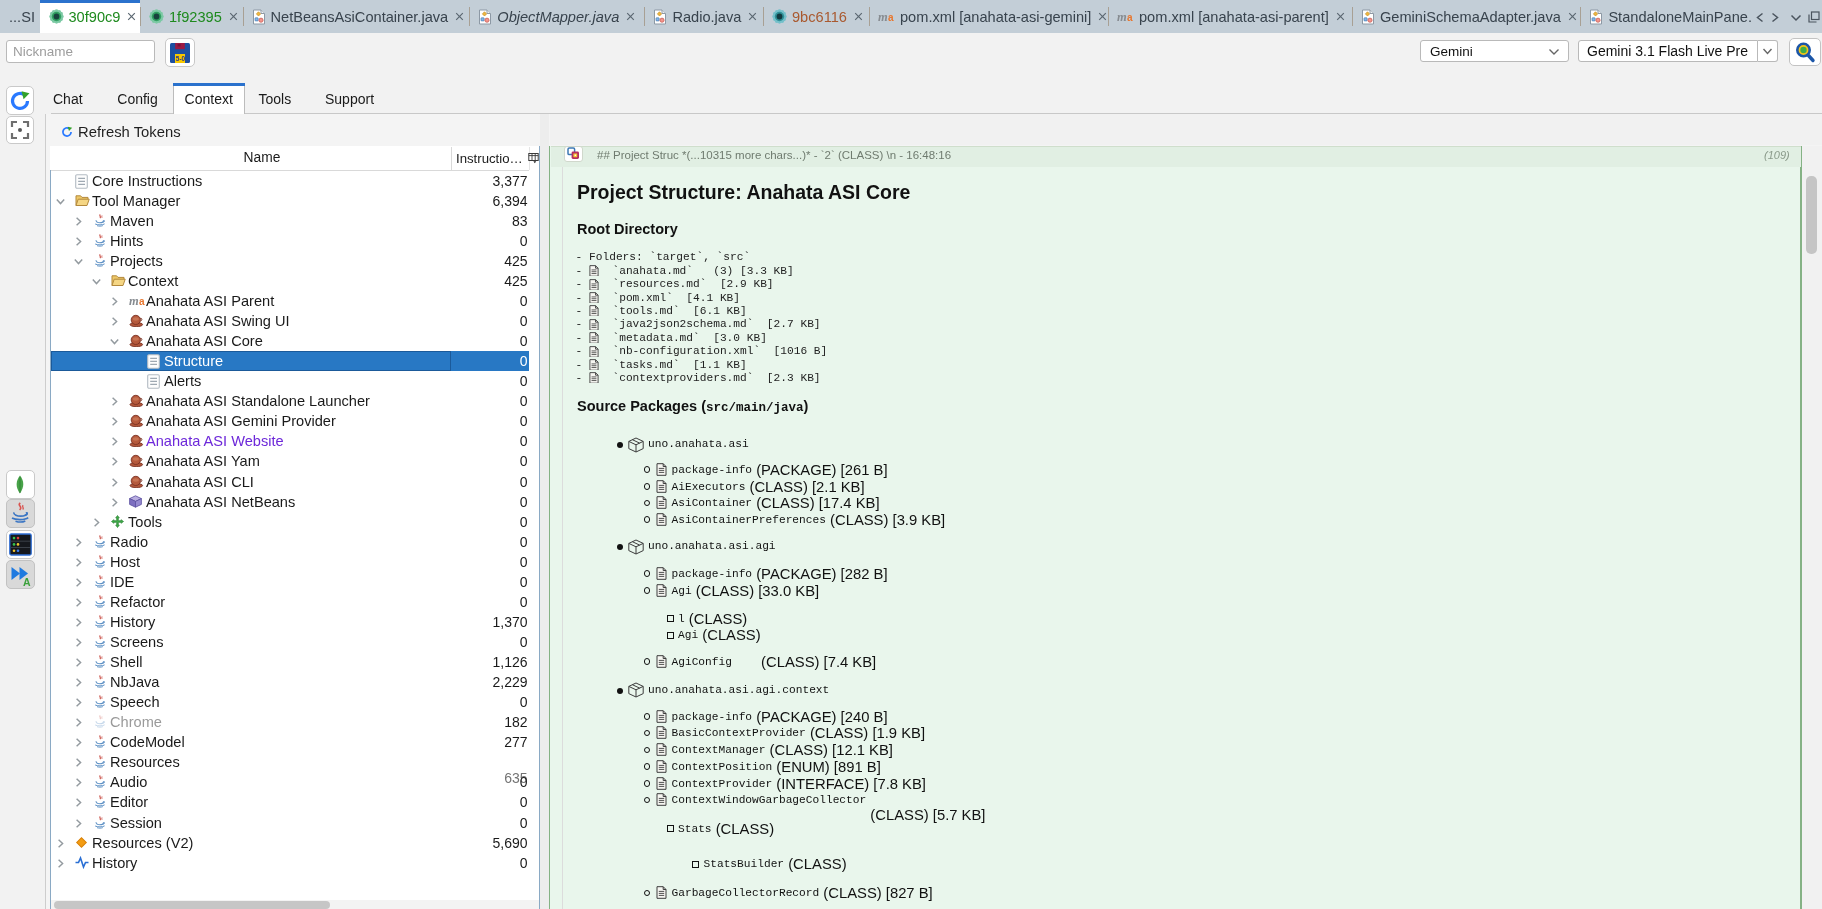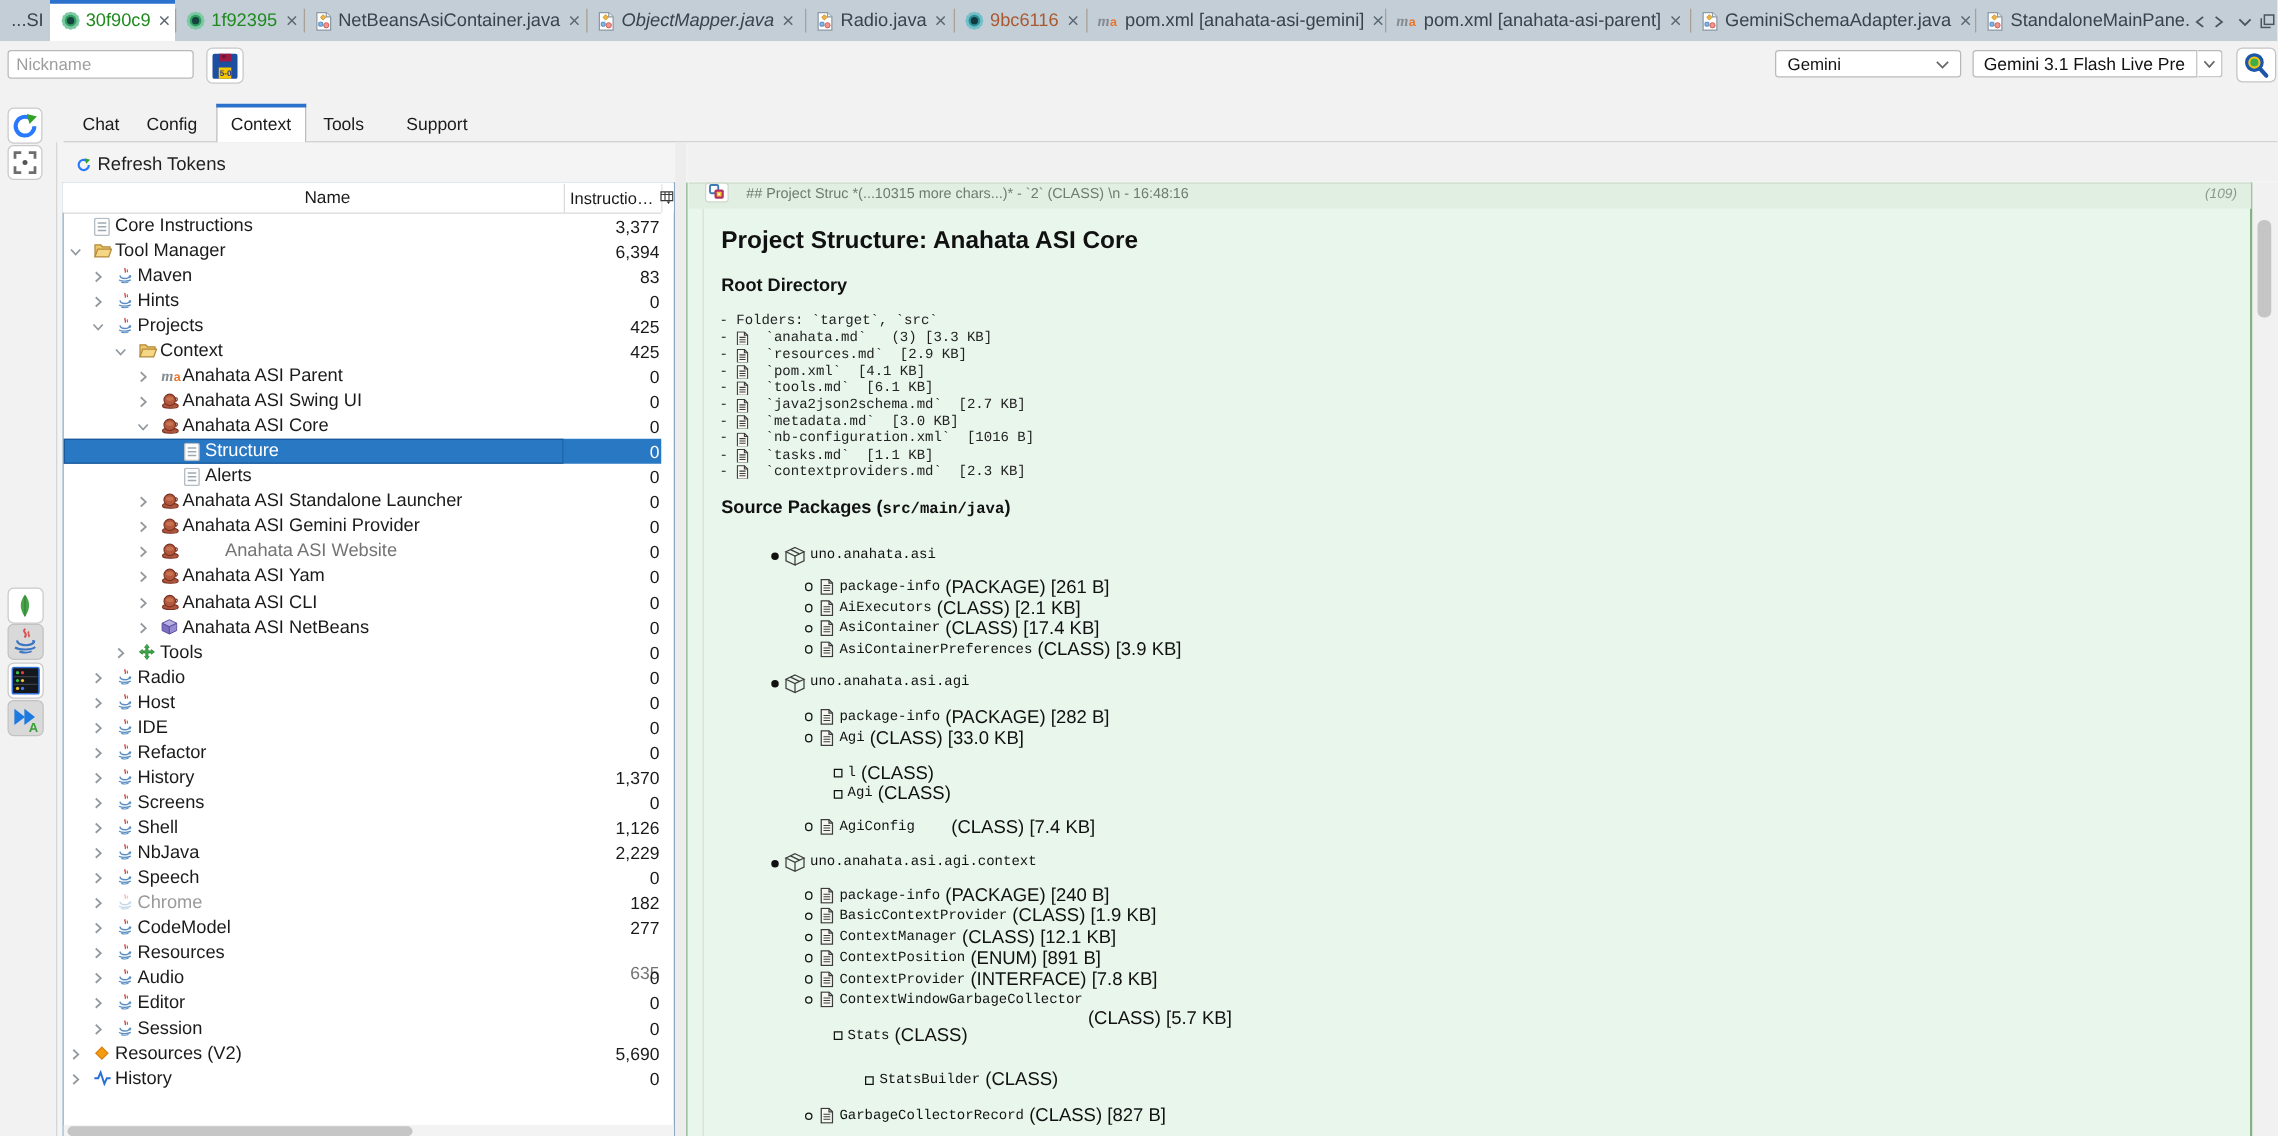--- a/index.html
+++ b/index.html
@@ -282,21 +282,21 @@
         <path d="M13 2 H18 V7"></path>
         <path d="M18 13 V18 H13"></path>
         <path d="M7 18 H2 V13"></path>
       </g>
       <circle cx="10" cy="10" r="2" fill="#555"></circle>
     </svg>
   </div>
 <div class="ab" style="left:50.5px;top:113.3px;width:1771.5px;height:1px;background:#c8c8c8;"></div>
 <div class="ab" style="left:173.1px;top:83px;width:71.9px;height:31.3px;background:#fff;border-left:1px solid #bcbcbc;border-right:1px solid #bcbcbc;box-sizing:border-box;"></div>
 <div class="ab" style="left:173.1px;top:83px;width:71.9px;height:3px;background:#2b72cd;"></div>
-<div class="ab" style="left:66px;top:90.5px;font-size:14px;color:#1a1a1a;">Chat</div>
+<div class="ab" style="left:53px;top:90.5px;font-size:14px;color:#1a1a1a;">Chat</div>
 <div class="ab" style="left:117.3px;top:90.5px;font-size:14px;color:#1a1a1a;">Config</div>
 <div class="ab" style="left:184.6px;top:90.5px;font-size:14px;color:#1a1a1a;">Context</div>
 <div class="ab" style="left:258.5px;top:90.5px;font-size:14px;color:#1a1a1a;">Tools</div>
 <div class="ab" style="left:325px;top:90.5px;font-size:14px;color:#1a1a1a;">Support</div>
 <div class="ab" style="left:45.4px;top:114.3px;width:1px;height:795px;background:#cdcdcd;"></div>
 <div class="ab" style="left:46.4px;top:114.3px;width:1776px;height:795px;background:#f4f4f4;"></div>
 <div class="ab" style="left:6px;top:470px;width:28.6px;height:28.6px;background:#fff;border:1px solid #c9c9c9;border-radius:5px;box-sizing:border-box;display:flex;align-items:center;justify-content:center;">
     <svg width="18" height="19" viewBox="0 0 18 19" style="">
       <path d="M9 0.5 C4.8 6 4.2 11.5 8.9 18.5 C13.6 11.5 13.2 6 9 0.5 Z" fill="#47a248"></path>
       <path d="M9 2 V18" stroke="#2e7d32" stroke-width="0.8"></path>
@@ -545,21 +545,21 @@
     </svg>
   </div>
 <div class="ab" style="left:129px;top:434.38px;">
     <svg width="15" height="13" viewBox="0 0 15 13" style="">
       <ellipse cx="7.3" cy="10.6" rx="6.3" ry="2.1" fill="#b0563a" stroke="#7a3224" stroke-width="0.9"></ellipse>
       <circle cx="6.8" cy="5.9" r="4.6" fill="#b4593c" stroke="#7a3224" stroke-width="0.9"></circle>
       <path d="M11.2 4.4 c1.8-0.6 2.4 1.6 0.4 2.8" fill="none" stroke="#7a3224" stroke-width="1"></path>
       <ellipse cx="6.8" cy="5" rx="3" ry="1.7" fill="#cf7f5d" opacity="0.7"></ellipse>
     </svg>
   </div>
-<div class="row" style="left:146px;top:431.38px;color:#737373;margin-left:34px;">Anahata ASI Website</div>
+<div class="row" style="left:146px;top:431.38px;color:#6d28d9;">Anahata ASI Website</div>
 <div class="val" style="left:420px;top:431.38px;width:107.5px;color:#1a1a1a;">0</div>
 <div class="ab" style="left:108.5px;top:456.43999999999994px;">
     <svg width="11" height="11" viewBox="0 0 11 11" style="">
       <path d="M3.6 1.8 L7.6 5.5 L3.6 9.2" fill="none" stroke="#939a9f" stroke-width="1.45"></path>
     </svg>
   </div>
 <div class="ab" style="left:129px;top:454.43999999999994px;">
     <svg width="15" height="13" viewBox="0 0 15 13" style="">
       <ellipse cx="7.3" cy="10.6" rx="6.3" ry="2.1" fill="#b0563a" stroke="#7a3224" stroke-width="0.9"></ellipse>
       <circle cx="6.8" cy="5.9" r="4.6" fill="#b4593c" stroke="#7a3224" stroke-width="0.9"></circle>

